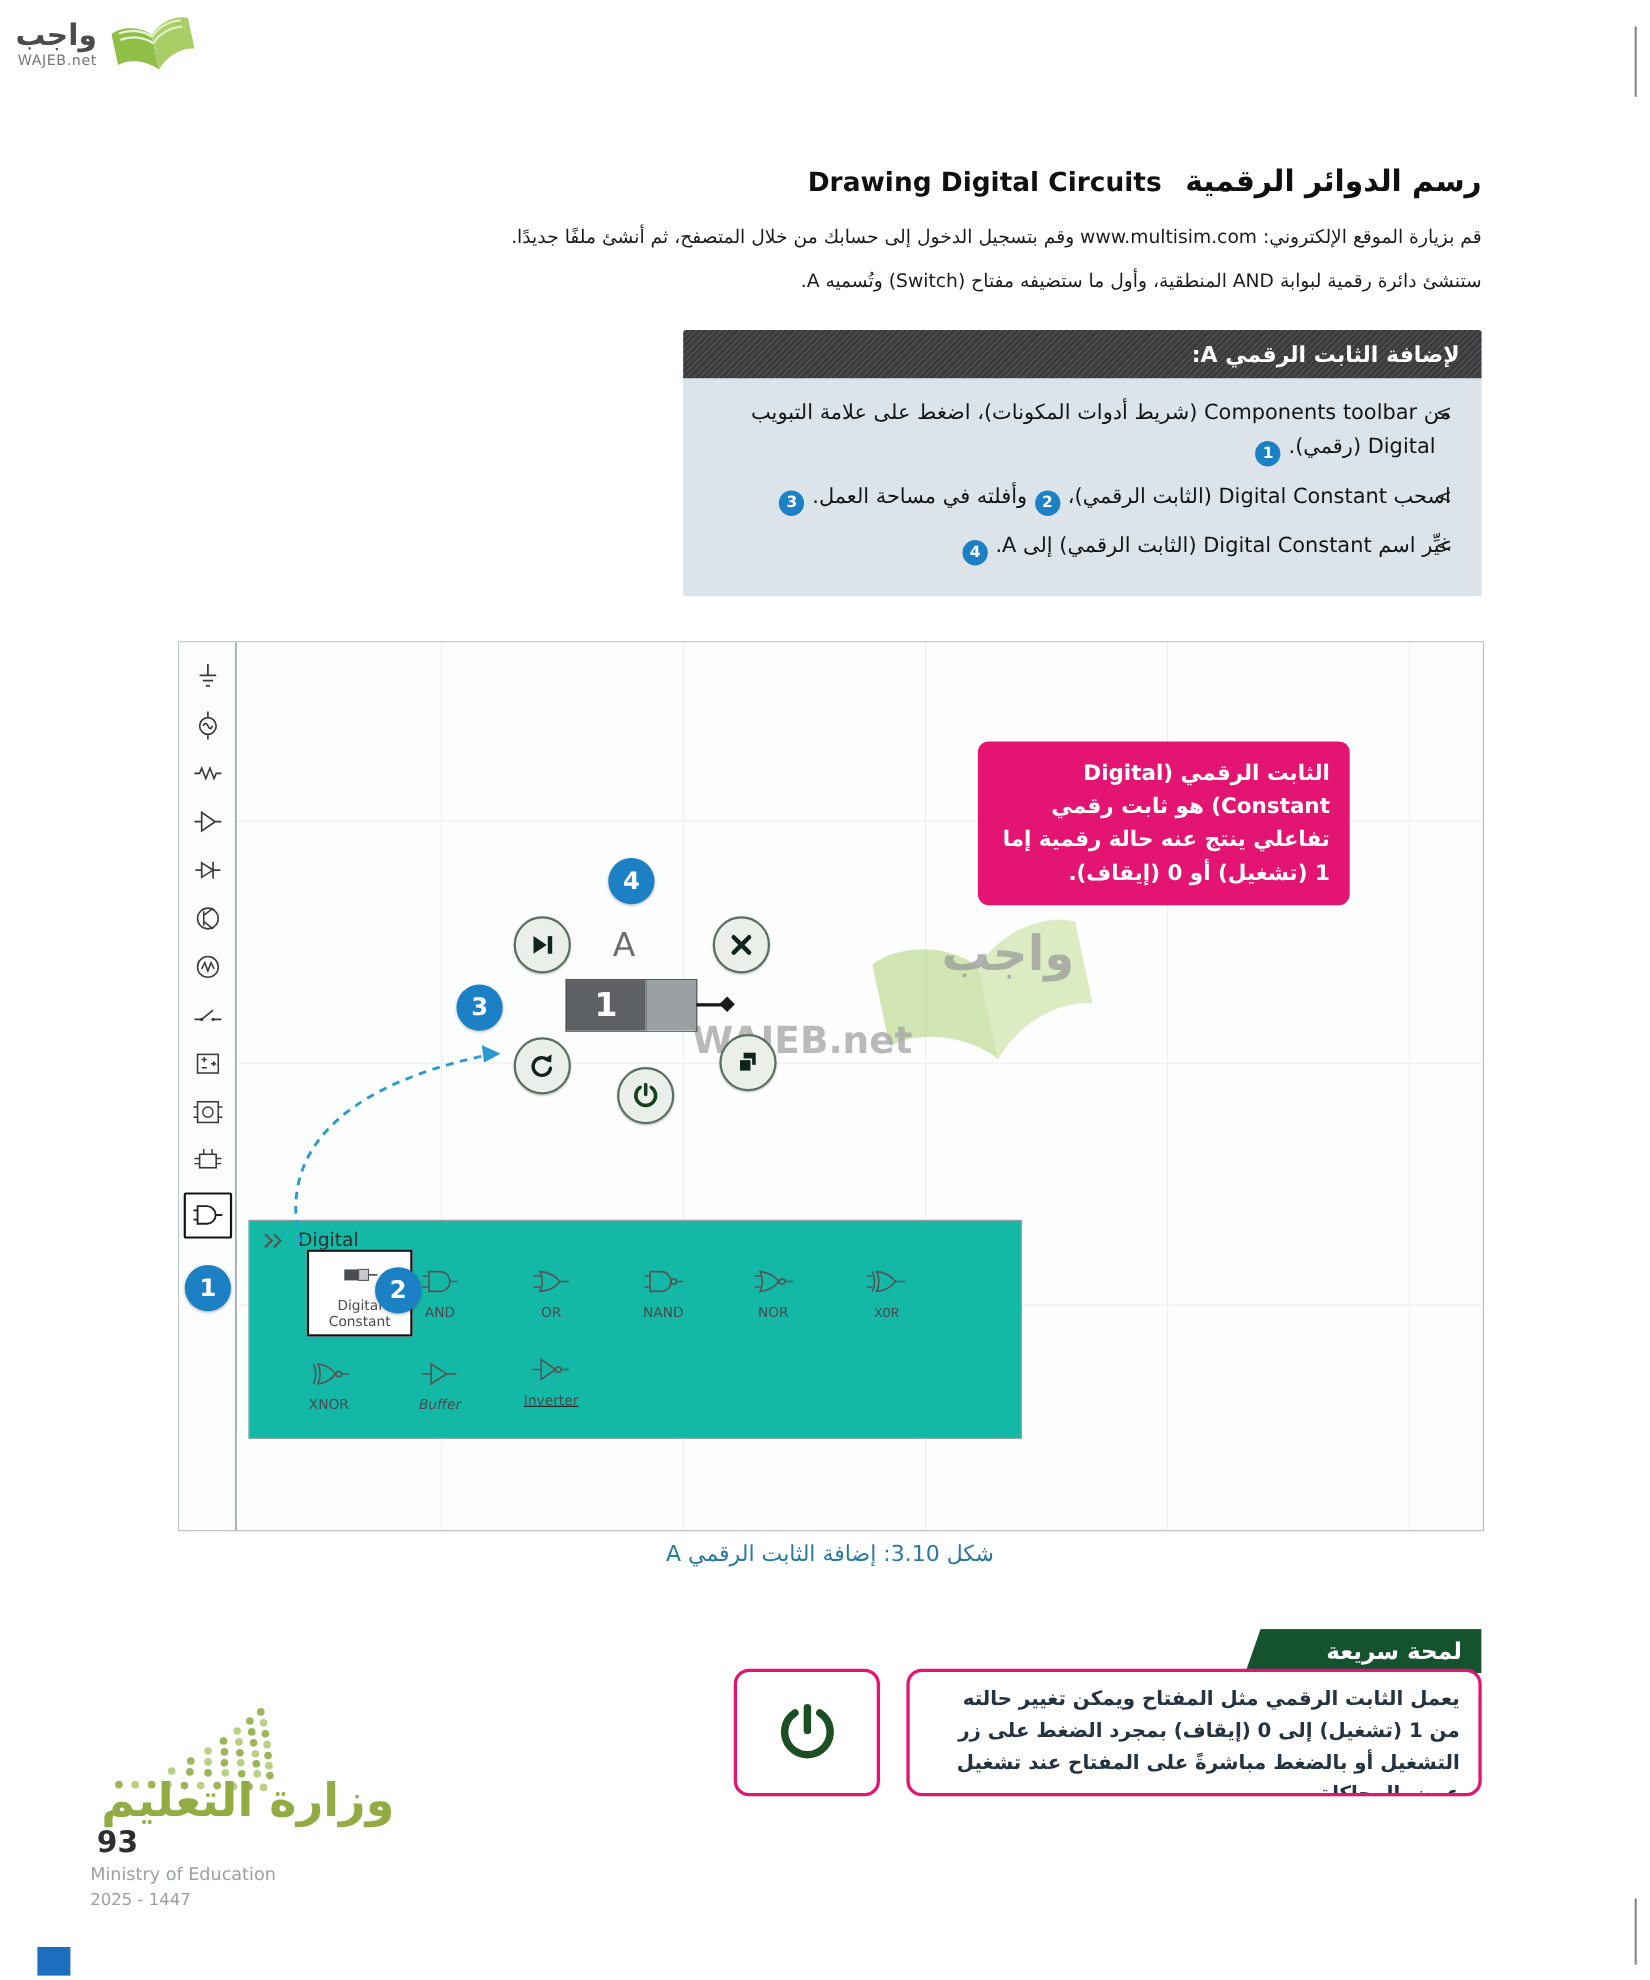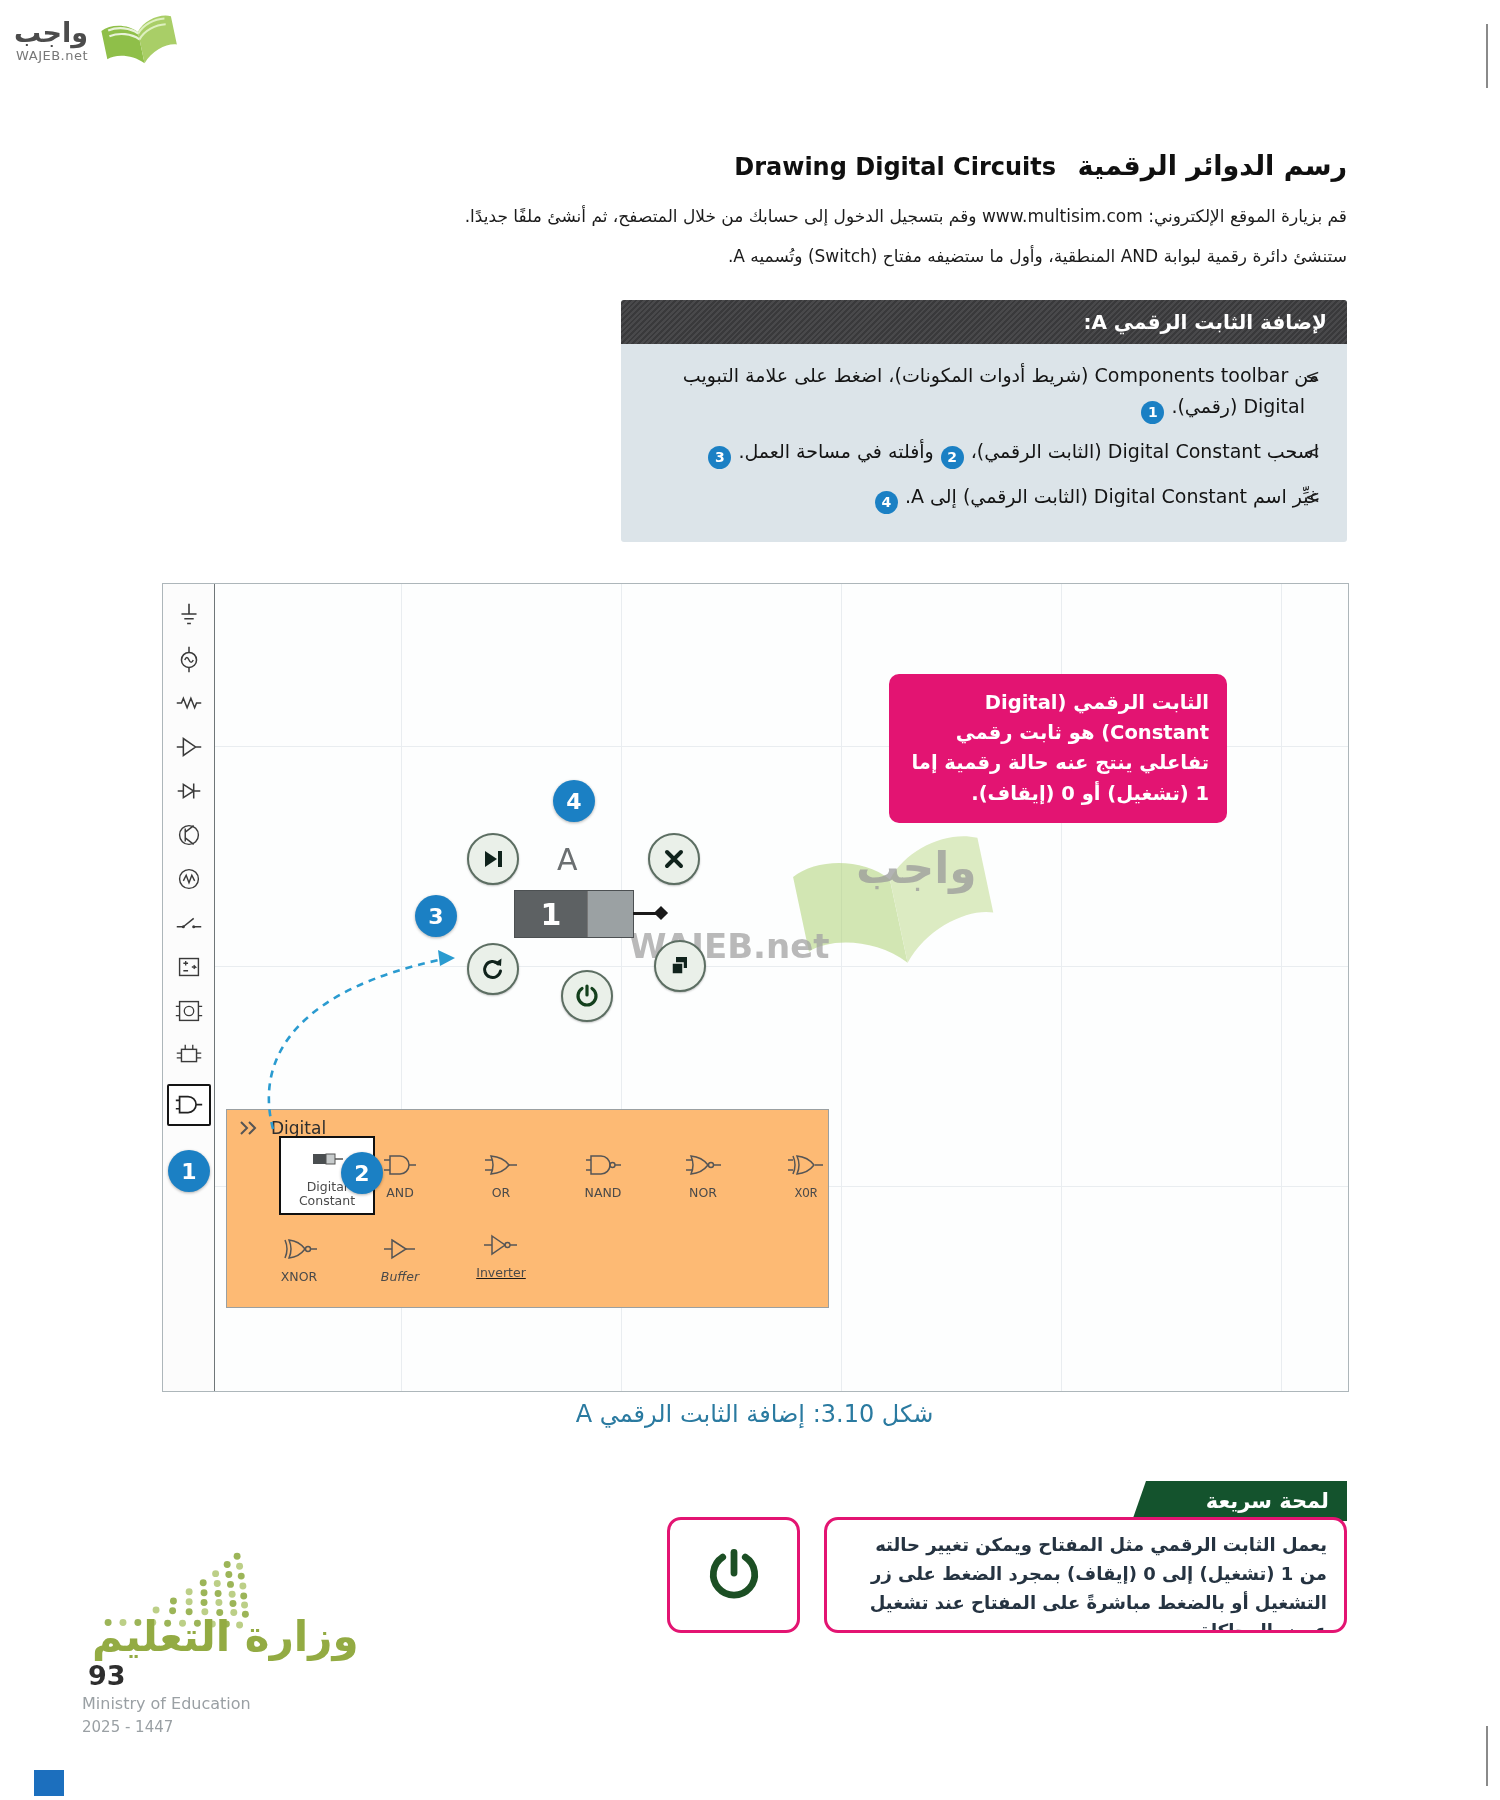--- a/index.html
+++ b/index.html
@@ -56,30 +56,30 @@
   .comp{position:absolute;left:352px;top:307px;width:118px;height:46px;display:flex;z-index:5;box-shadow:0 0 0 1px #4c5052;}
   .comp-dark{width:72px;background:#5d6163;color:#fff;font-size:30px;font-weight:bold;display:flex;align-items:center;justify-content:center;}
   .comp-light{flex:1;background:#9ba1a3;border-left:1px solid #777;}
   .comp-wire{position:absolute;left:118px;top:21px;width:26px;height:3px;background:#1a1a1a;}
   .diamond{position:absolute;right:-7px;top:-4px;width:10px;height:10px;background:#1a1a1a;transform:rotate(45deg);}
 
   .rbtn{position:absolute;width:52px;height:52px;border-radius:50%;background:#eaf0e9;border:2px solid #5c6e62;
       display:flex;align-items:center;justify-content:center;z-index:6;box-shadow:0 1px 2px rgba(0,0,0,.25);box-sizing:border-box;}
   .rbtn svg{width:28px;height:28px;}
 
-  .dpanel{position:absolute;left:63px;top:525px;width:603px;height:199px;background:#fdba74;border:1px solid #9aa0a2;z-index:4;box-sizing:border-box;}
+  .dpanel{position:absolute;left:63px;top:525px;width:703px;height:199px;background:#14b8a6;border:1px solid #9aa0a2;z-index:4;box-sizing:border-box;}
   .dpanel-head{position:absolute;left:10px;top:8px;display:flex;align-items:center;gap:10px;font-size:17px;color:#2e2e2e;}
   .dcell{position:absolute;width:96px;text-align:center;}
   .dcell svg{width:44px;height:30px;}
   .dlabel{font-size:12.5px;color:#4a4a4a;line-height:1.15;margin-top:2px;}
   .dcell.sel{border:2px solid #101010;background:#fff;padding:6px 0 4px 0;width:92px;margin-left:28px;}
 
   .arrow-svg{position:absolute;left:0;top:0;width:1185px;height:807px;z-index:8;pointer-events:none;}
 
-  .caption{position:absolute;left:162px;top:1400px;width:1185px;text-align:center;color:#2a7aa0;font-size:24px;direction:rtl;}
+  .caption{position:absolute;left:162px;top:1400px;width:1185px;text-align:center;color:#2a7aa0;font-size:20px;direction:rtl;}
 
   
   .qt-head{position:absolute;left:1132px;top:1481px;width:215px;height:40px;background:#14532d;color:#fff;font-weight:bold;
       font-size:21px;line-height:40px;direction:rtl;padding-right:18px;box-sizing:border-box;
       clip-path:polygon(14px 0,100% 0,100% 100%,0 100%);}
   .qt-box{position:absolute;left:824px;top:1517px;width:523px;height:116px;border:3px solid #e31472;border-radius:14px;
       background:#fff;box-sizing:border-box;direction:rtl;padding:11px 17px;font-size:18px;font-weight:bold;color:#253341;
       line-height:1.6;text-align:right;overflow:hidden;}
   .qt-icon{position:absolute;left:667px;top:1517px;width:133px;height:116px;border:3px solid #e31472;border-radius:14px;
       background:#fff;box-sizing:border-box;display:flex;align-items:center;justify-content:center;}

